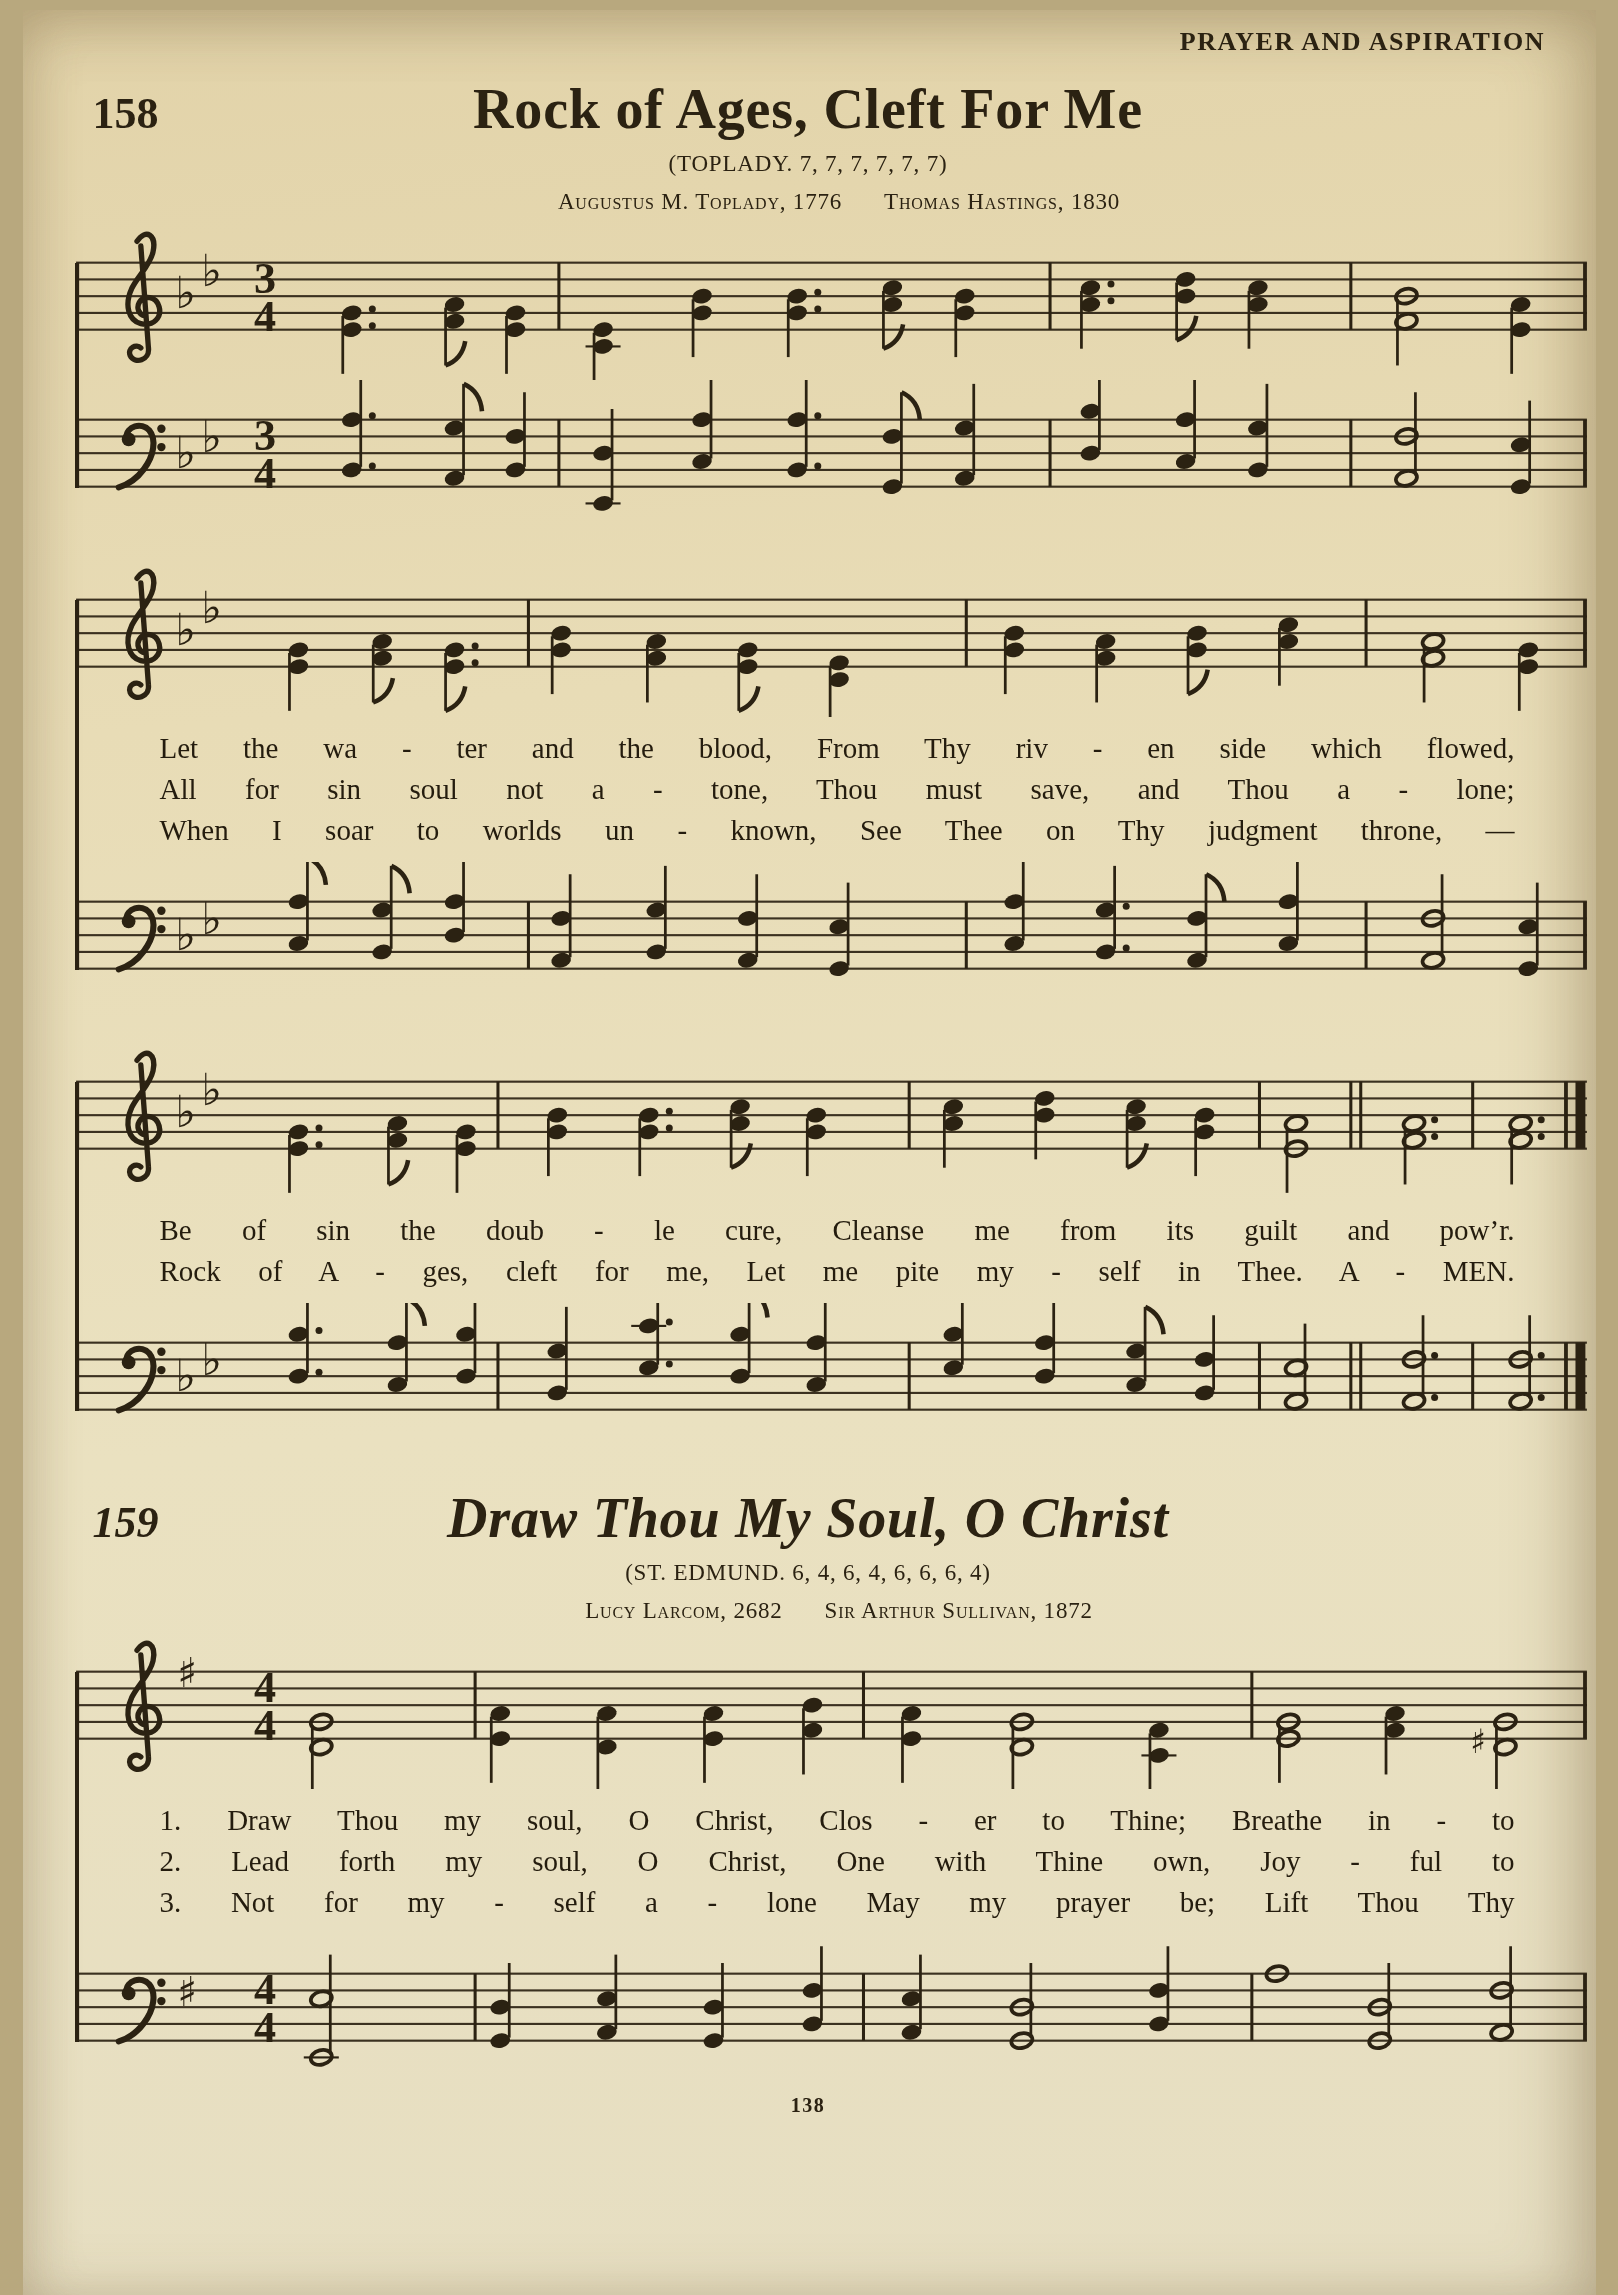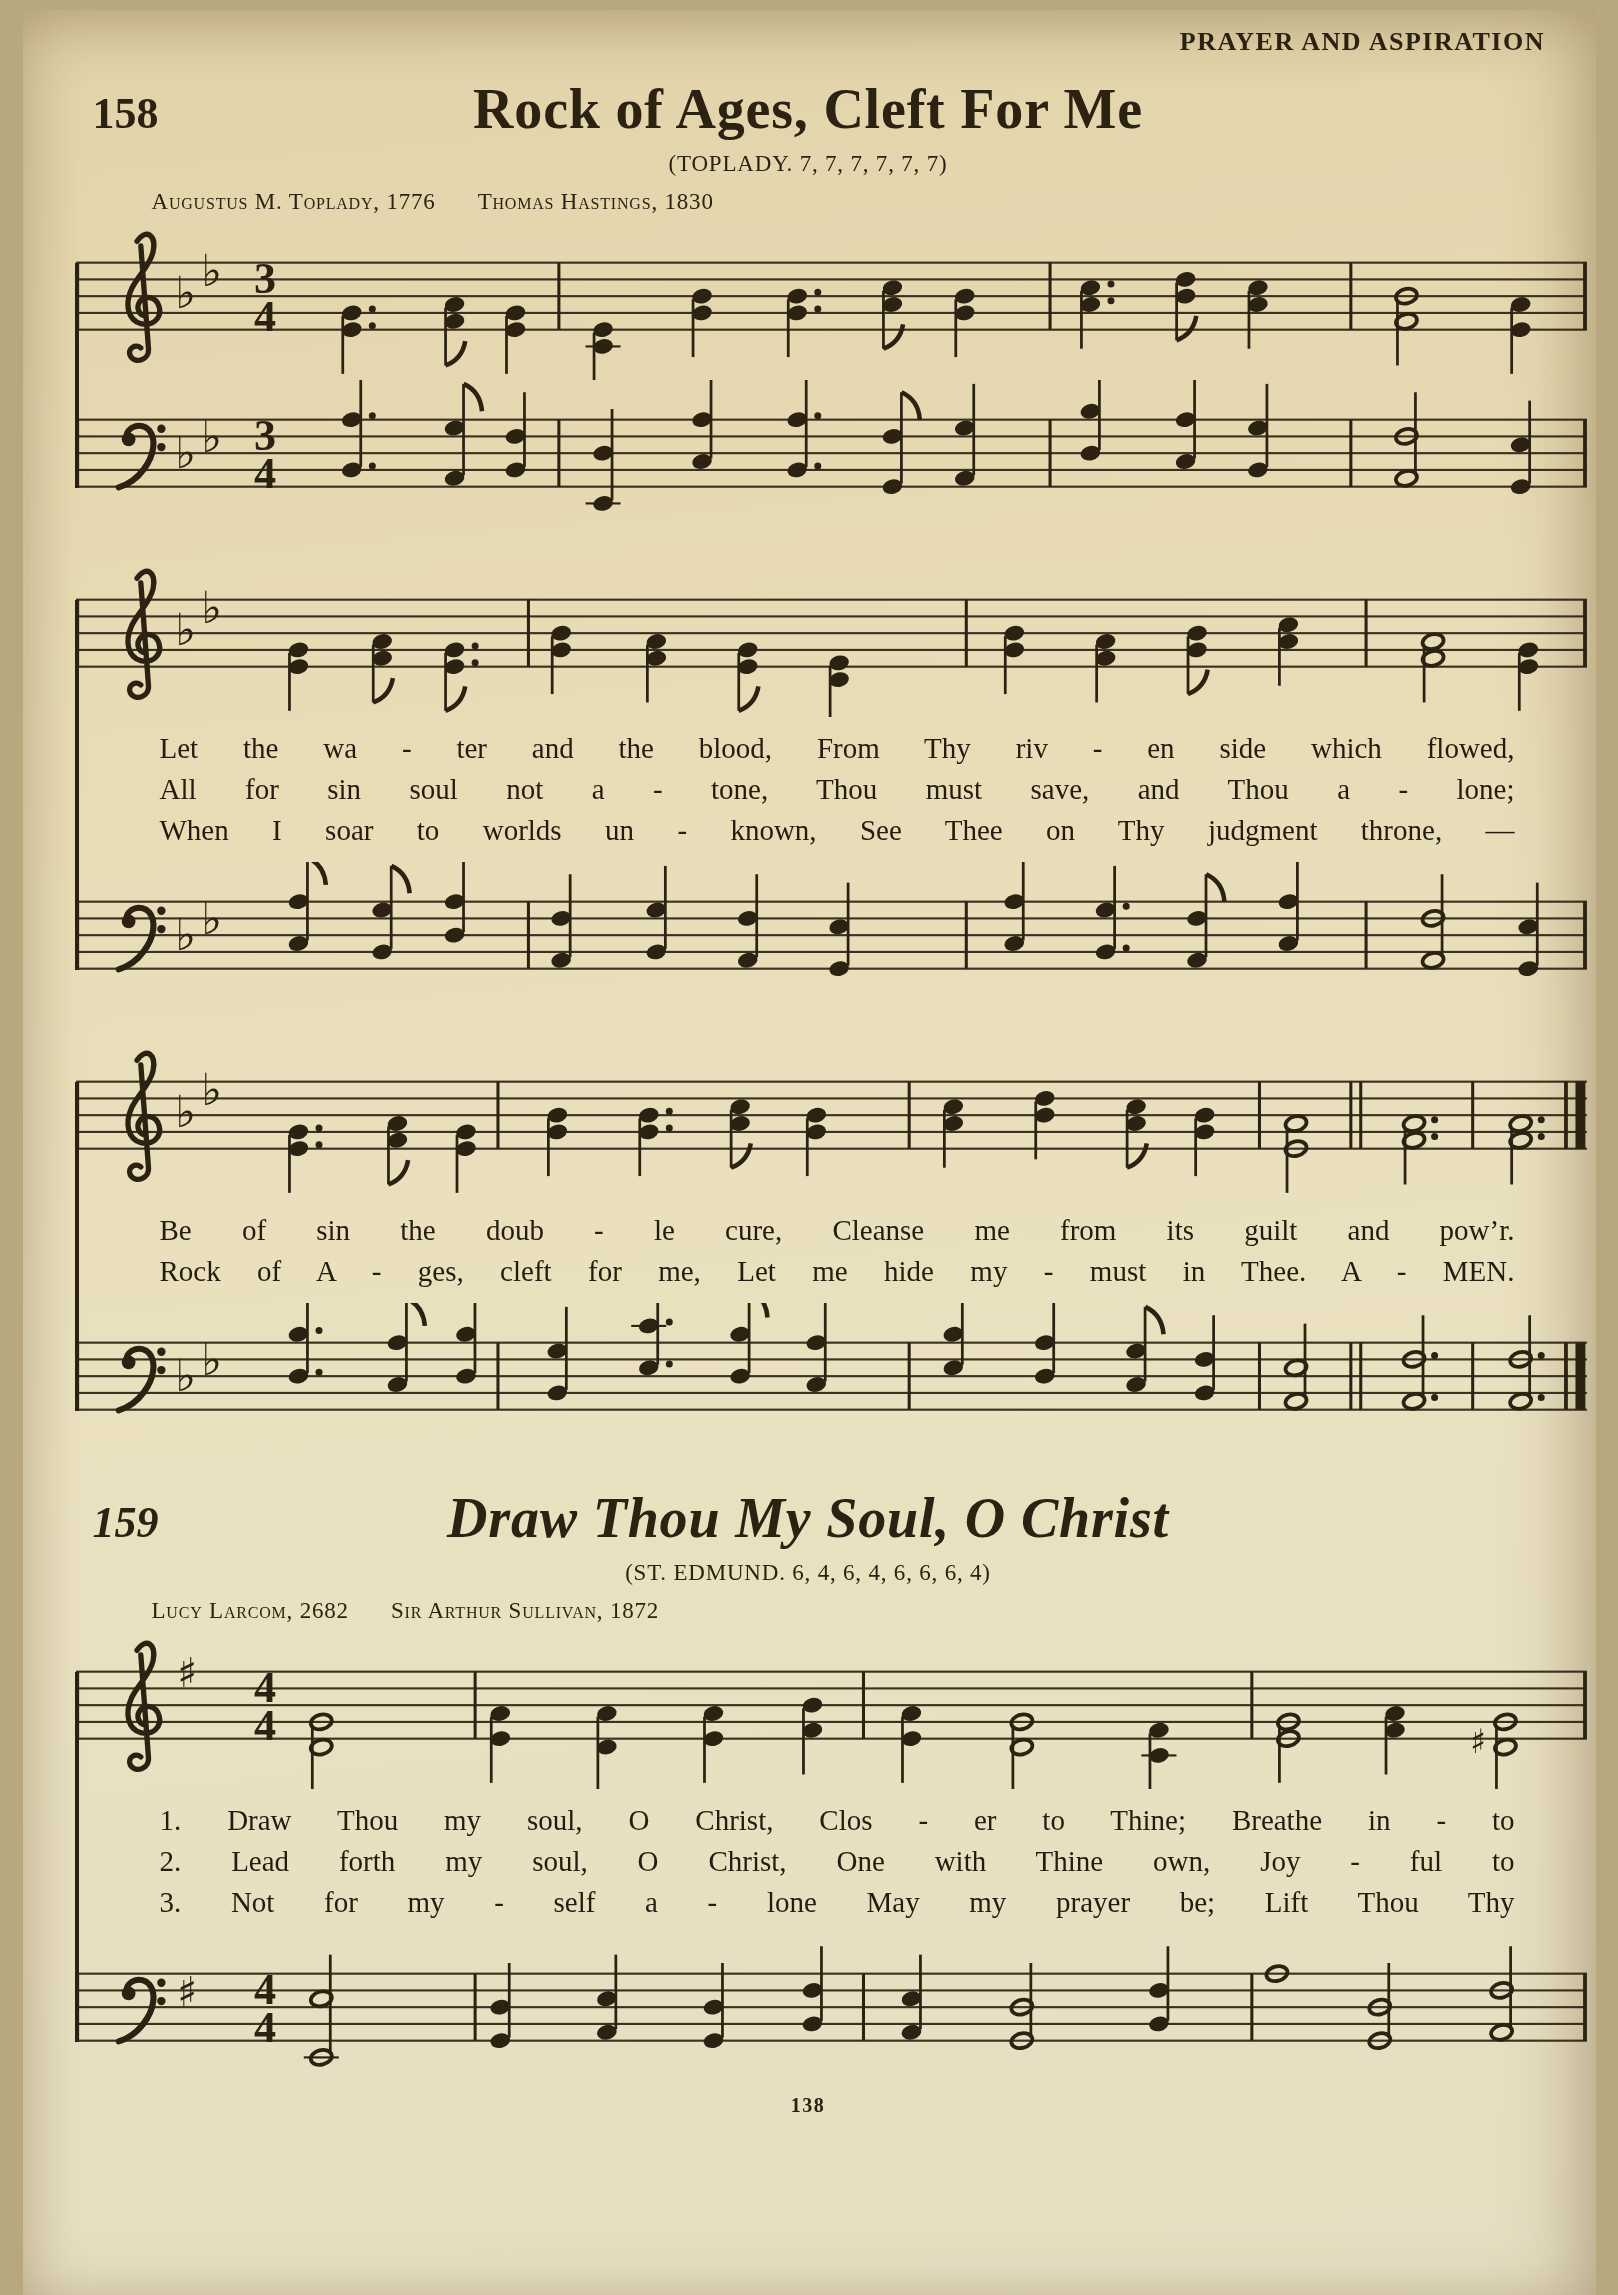--- a/index.html
+++ b/index.html
@@ -22,21 +22,21 @@
     padding-right:1.5px;
   }
   .hymn-head{
     display:grid;grid-template-columns:129px 1fr 129px;align-items:baseline;
     margin-top:20px;
   }
   .hymn-no{font-size:44px;font-weight:bold;padding-left:23px;}
   .hymn-title{font-size:56px;font-weight:bold;text-align:center;letter-spacing:0.8px;}
   .tune-meta{text-align:center;font-size:23px;margin-top:10.7px;letter-spacing:0.8px;}
   .credits{
-    display:flex;justify-content:flex-start;align-items:baseline;
+    display:flex;justify-content:center;align-items:baseline;
     font-size:23px;font-variant:small-caps;letter-spacing:0.8px;
     margin-top:12px;padding:0 20px 0 82px;gap:42px;
   }
   .system{position:relative;margin-top:7.6px;}
   .system::before{
     content:"";position:absolute;left:5.3px;top:40px;bottom:49px;width:3.8px;background:#2b2212;
   }
   .staff{display:block;width:1523px;height:157px;}
   .lyrics{padding:10.7px 32px 10.7px 90px;}
   .lyric{
@@ -400,21 +400,21 @@
           <circle cx="1792" cy="124" r="4.6" fill="#2b2212"></circle>
           <rect x="1751.4" y="111" width="3.6" height="76" fill="#2b2212"></rect>
           <ellipse cx="1905" cy="107" rx="14" ry="9.5" transform="rotate(-14 1905 107)" fill="none" stroke="#2b2212" stroke-width="5"></ellipse>
           <circle cx="1932" cy="102" r="4.6" fill="#2b2212"></circle>
           <ellipse cx="1905" cy="129" rx="14" ry="9.5" transform="rotate(-14 1905 129)" fill="none" stroke="#2b2212" stroke-width="5"></ellipse>
           <circle cx="1932" cy="124" r="4.6" fill="#2b2212"></circle>
           <rect x="1891.4" y="111" width="3.6" height="76" fill="#2b2212"></rect>
         </svg>
       <div class="lyrics">
         <div class="lyric">Be of sin the doub - le cure, Cleanse me from its guilt and pow’r.</div>
-        <div class="lyric">Rock of A - ges, cleft for me, Let me hide my - must in Thee. A - MEN.</div>
+        <div class="lyric">Rock of A - ges, cleft for me, Let me pite my - self in Thee. A - MEN.</div>
       </div>
       <svg class="staff" viewBox="0 0 2000 206">
           <rect x="8" y="50.6" width="1984" height="2.8" fill="#2b2212" opacity="0.92"></rect>
           <rect x="8" y="72.6" width="1984" height="2.8" fill="#2b2212" opacity="0.92"></rect>
           <rect x="8" y="94.6" width="1984" height="2.8" fill="#2b2212" opacity="0.92"></rect>
           <rect x="8" y="116.6" width="1984" height="2.8" fill="#2b2212" opacity="0.92"></rect>
           <rect x="8" y="138.6" width="1984" height="2.8" fill="#2b2212" opacity="0.92"></rect>
           <rect x="8" y="52" width="4" height="88" fill="#2b2212"></rect>
           <rect x="560" y="52" width="4" height="88" fill="#2b2212"></rect>
           <rect x="1100" y="52" width="4" height="88" fill="#2b2212"></rect>

